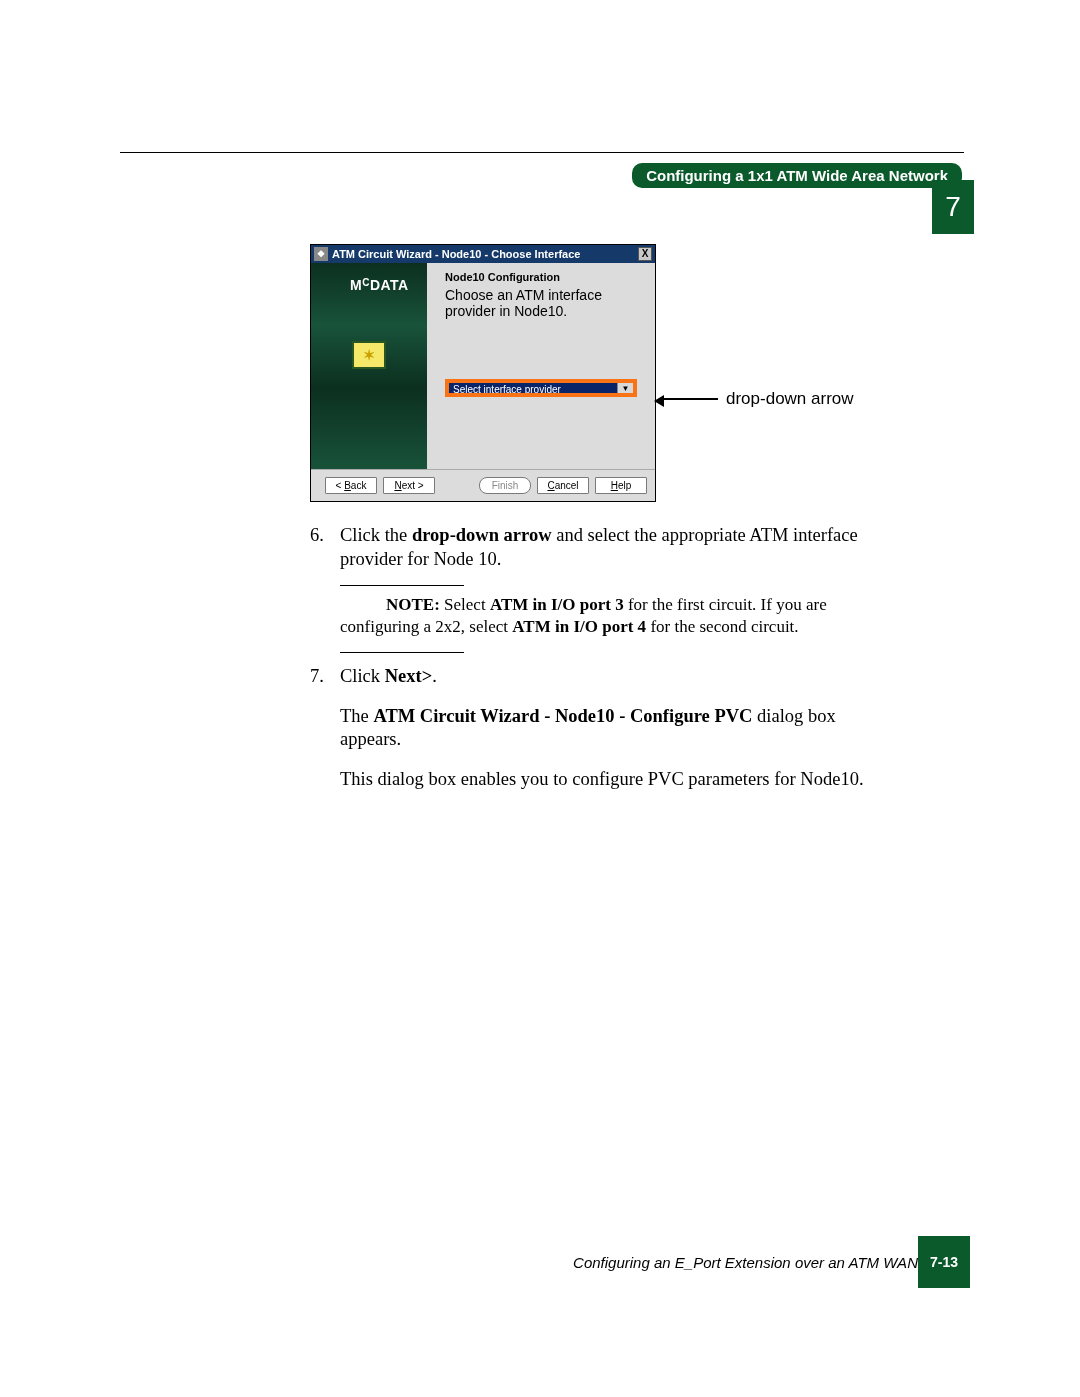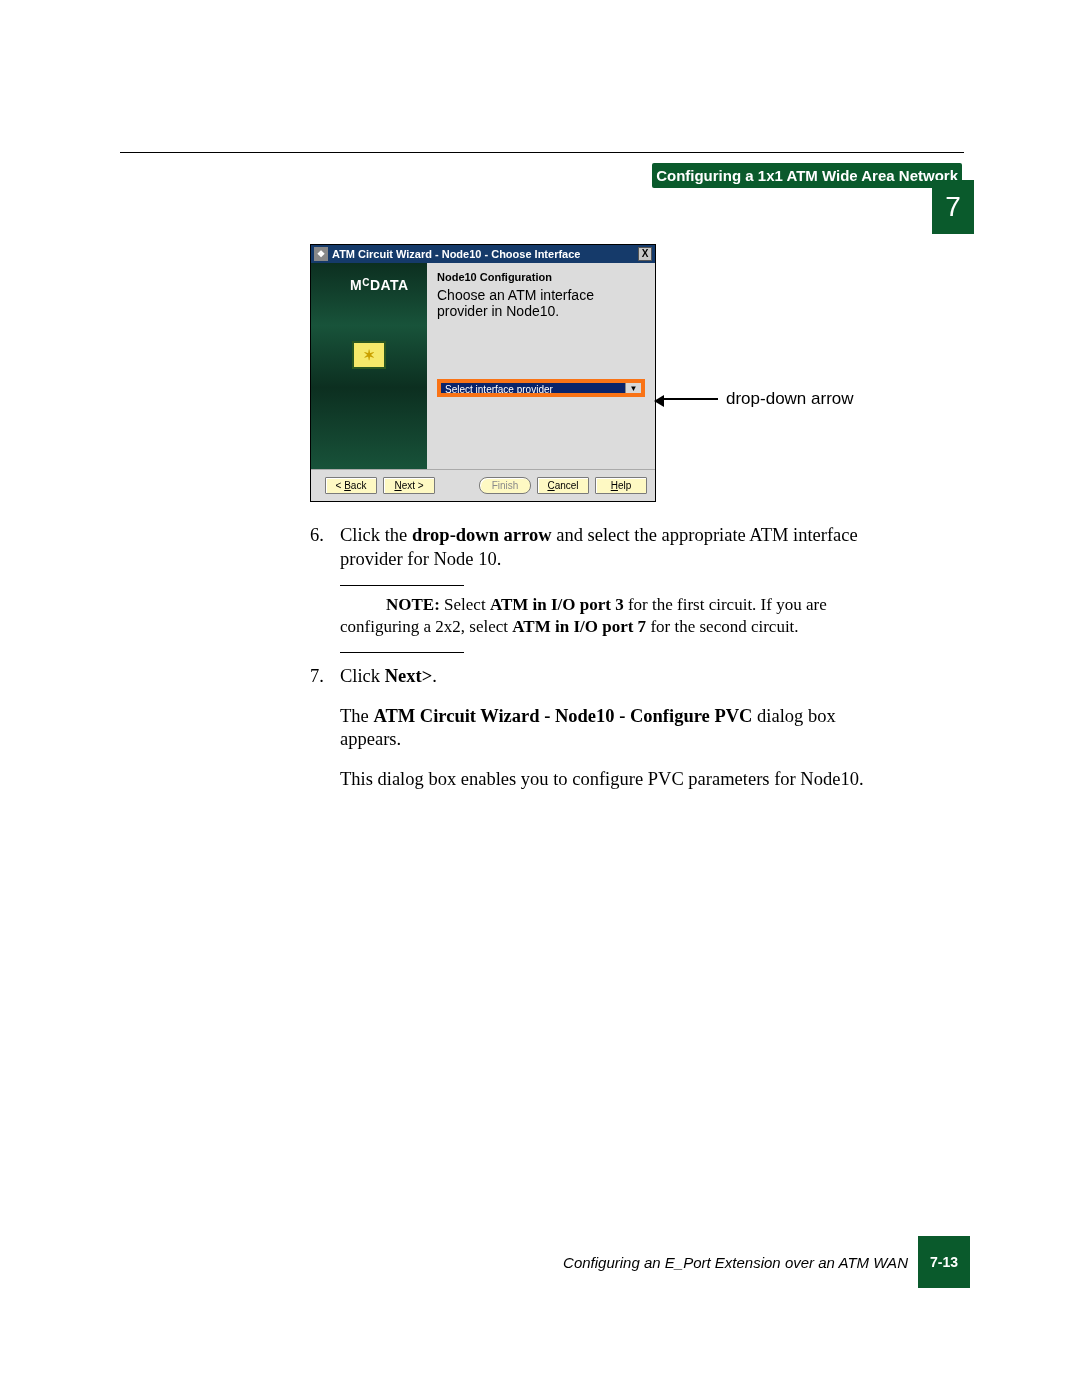--- a/index.html
+++ b/index.html
@@ -14,22 +14,22 @@
   }
   .page { position: absolute; left: 120px; top: 152px; width: 850px; }
   .rule-top { border-top: 1px solid #000; height: 0; width: 844px; margin-bottom: 10px; }
   .header-row { display: flex; justify-content: flex-end; align-items: flex-start; }
   .header-pill {
     background: #0a5a2c;
     color: #fff;
     font-family: Arial, Helvetica, sans-serif;
     font-weight: bold;
     font-size: 15px;
-    padding: 4px 4px;
-    border-radius: 2px;
+    padding: 4px 14px;
+    border-radius: 10px;
     margin-right: 8px;
   }
   .chapter-tab {
     width: 42px; height: 54px; background: #0a5a2c; color: #fff;
     font-family: Arial, Helvetica, sans-serif; font-size: 28px; font-weight: 400;
     display: flex; align-items: center; justify-content: center;
     position: absolute; right: -4px; top: 28px;
   }
   .content { margin-left: 190px; margin-top: 56px; width: 560px; }
 
@@ -60,42 +60,42 @@
   .brand {
     color: #fff; font-family: Arial, sans-serif; font-weight: bold; font-size: 14px;
     padding: 14px 6px 0 8px; letter-spacing: 0.5px;
   }
   .brand .small { font-size: 10px; vertical-align: top; }
   .badge {
     width: 34px; height: 28px; background: #f6e96a; border: 2px solid #2a5720;
     margin: 48px 0 0 10px; display: flex; align-items: center; justify-content: center;
     color: #c9a000; font-weight: bold; font-size: 14px;
   }
-  .mainpane { flex: 1; padding: 8px 10px; background: #dcdcdc; }
+  .mainpane { flex: 1; padding: 8px 18px; background: #dcdcdc; }
   .mainpane .h { font-weight: bold; font-size: 11px; margin-bottom: 4px; }
   .mainpane .sub { font-size: 14px; margin-bottom: 60px; }
   .combo {
     display: flex; border: 4px solid #f97316; background: #fff; height: 18px; position: relative;
   }
   .combo .sel {
     flex: 1; background: #0a246a; color: #fff; font-size: 10px; padding: 1px 4px;
     white-space: nowrap; overflow: hidden;
   }
   .combo .btn {
     width: 16px; background: #d8d8d8; border-left: 1px solid #888;
     display: flex; align-items: center; justify-content: center; font-size: 8px; color: #000;
   }
   .buttons {
     position: absolute; left: 0; right: 0; bottom: 0; height: 32px; background: #dcdcdc;
     border-top: 1px solid #aaa; display: flex; align-items: center; padding: 0 8px; gap: 6px;
   }
   .wbtn {
     font-family: Tahoma, Arial, sans-serif; font-size: 10px;
     padding: 2px 0; width: 52px; text-align: center;
-    background: #fef9c3; border: 1px solid #7a7a7a; border-radius: 1px;
+    background: #ffffff; border: 1px solid #7a7a7a; border-radius: 1px;
     box-shadow: 1px 1px 0 #fff inset;
   }
   .wbtn:first-child { margin-left: 6px; }
   .wbtn.disabled { color: #8a8a8a; border-radius: 8px; }
   .buttons .spacer { flex: 1; }
 
   .arrow-annot { position: absolute; left: 352px; top: 145px; display: flex; align-items: center; }
   .arr-line { width: 56px; height: 0; border-top: 2px solid #000; position: relative; }
   .arr-line::before {
     content: ""; position: absolute; left: -8px; top: -5px;
@@ -111,21 +111,21 @@
   .note { margin-left: 30px; font-size: 17px; }
   .note-b { font-weight: bold; margin-left: 46px; }
   .para { margin-left: 30px; margin-top: 16px; }
 
   .footer {
     position: absolute; left: 120px; top: 1236px; width: 850px;
     display: flex; align-items: center; justify-content: flex-end;
     font-family: Arial, Helvetica, sans-serif; font-size: 15px; font-style: italic;
     border-top: 0;
   }
-  .footer .title { color: #000; margin-right: 10px; }
+  .footer .title { color: #000; }
   .footer .pnum {
     font-style: normal; background: #0a5a2c; color: #fff; font-weight: bold;
     padding: 18px 12px; font-size: 14px;
   }
   .u { text-decoration: underline; }
 </style>
 </head>
 <body>
 
 <div class="page">
@@ -179,21 +179,21 @@
     <div class="body-text">
       <div class="step">
         <div class="num">6.</div>
         <div class="txt">
           <span>Click the </span><b>drop-down arrow</b><span> and select the appropriate ATM interface provider for Node 10.</span>
         </div>
       </div>
 
       <div class="hr-short"></div>
       <div class="note">
-        <span class="note-b">NOTE: </span><span>Select </span><b>ATM in I/O port 3</b><span> for the first circuit. If you are configuring a 2x2, select </span><b>ATM in I/O port 7</b><span> for the second circuit.</span>
+        <span class="note-b">NOTE: </span><span>Select </span><b>ATM in I/O port 3</b><span> for the first circuit. If you are configuring a 2x2, select </span><b>ATM in I/O port 4</b><span> for the second circuit.</span>
       </div>
       <div class="hr-short"></div>
 
       <div class="step">
         <div class="num">7.</div>
         <div class="txt">
           <span>Click </span><b>Next&gt;</b><span>.</span>
         </div>
       </div>
 

